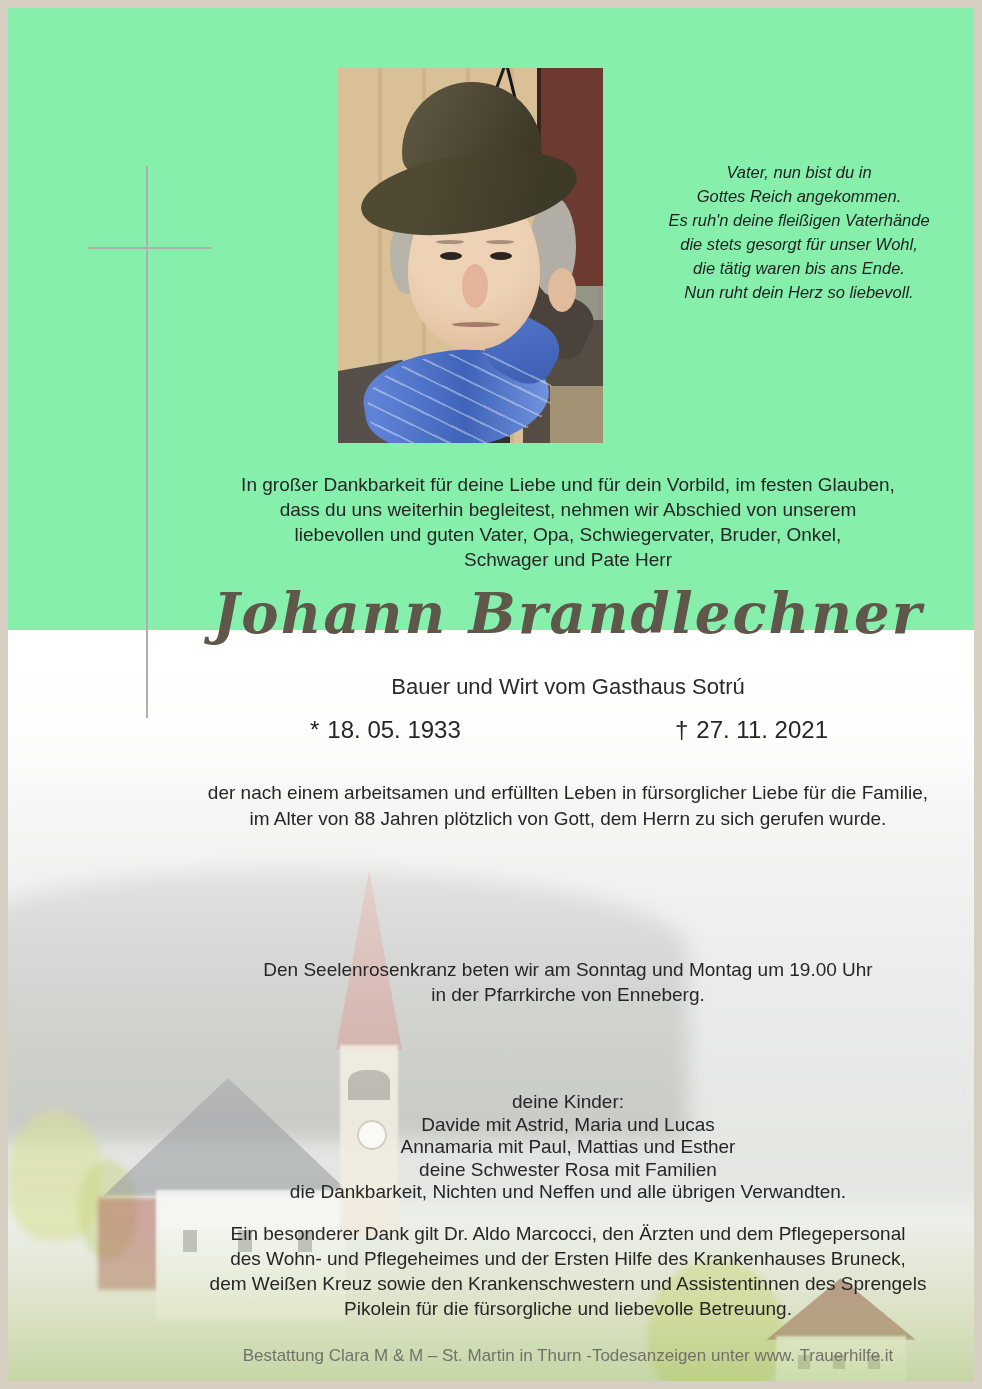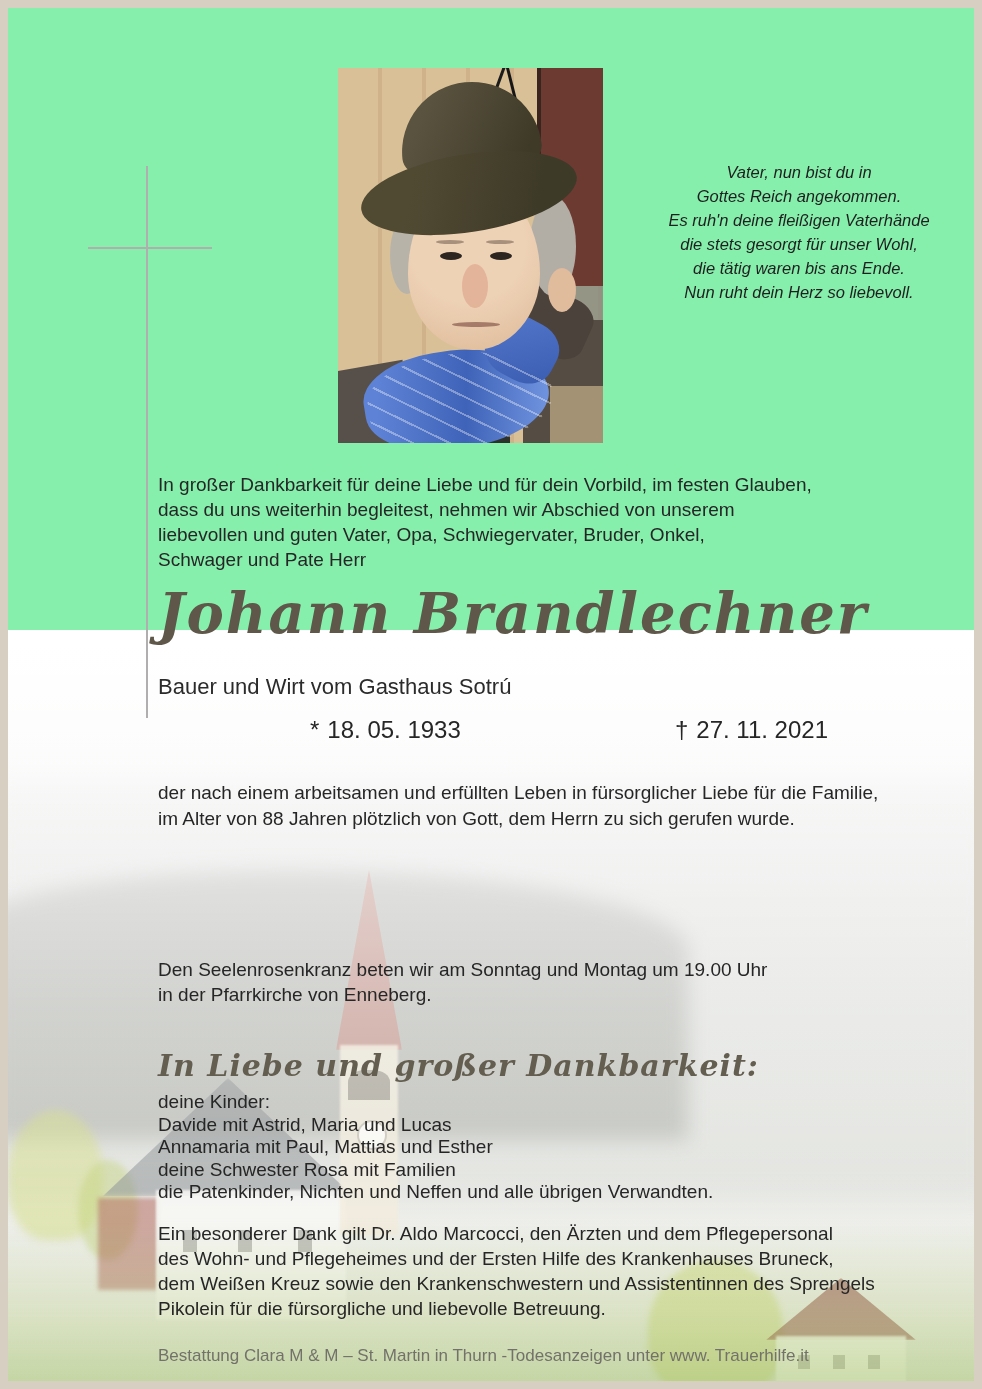--- a/index.html
+++ b/index.html
@@ -115,21 +115,21 @@
   .ph-hat-brim { left: 22px; top: 86px; width: 218px; height: 78px;
     background: linear-gradient(110deg, #514a33 25%, #3e3a28 80%);
     border-radius: 50%; transform: rotate(-9deg); }
 
   
   .poem {
     position: absolute; left: 635px; top: 152px; width: 312px;
     text-align: center; font-style: italic;
     font-size: 16.5px; line-height: 24px; color: #1f1f1f;
   }
-  .col { position: absolute; left: 150px; width: 820px; }
+  .col { position: absolute; left: 150px; width: 820px; text-align: center; }
   .intro { top: 464px; font-size: 19px; line-height: 25px; }
   .name {
     top: 572px;
     font-family: "DejaVu Serif", serif; font-style: italic; font-weight: bold;
     font-size: 56px; letter-spacing: 2px; color: #5e574a;
   }
   .role { top: 666px; font-size: 22px; color: #2b2b2b; }
   .dates { top: 708px; display: flex; justify-content: space-between;
     padding: 0 150px 0 152px; box-sizing: border-box; font-size: 24px; }
   .dates .sym { margin-right: 8px; }
@@ -231,27 +231,26 @@
   </div>
 
   <div class="col obituary pre">der nach einem arbeitsamen und erfüllten Leben in fürsorglicher Liebe für die Familie,
 im Alter von 88 Jahren plötzlich von Gott, dem Herrn zu sich gerufen wurde.</div>
 
 
   <div class="col rosary pre">Den Seelenrosenkranz beten wir am Sonntag und Montag um 19.00 Uhr
 in der Pfarrkirche von Enneberg.</div>
 
 
-  <div class="col closing-heading">In Liebe und großer Dankbarkeit:</div>
 
   <div class="col family pre">deine Kinder:
 Davide mit Astrid, Maria und Lucas
 Annamaria mit Paul, Mattias und Esther
 deine Schwester Rosa mit Familien
-die Patenkinder, Nichten und Neffen und alle übrigen Verwandten.</div>
+die Dankbarkeit, Nichten und Neffen und alle übrigen Verwandten.</div>
 
   <div class="col thanks pre">Ein besonderer Dank gilt Dr. Aldo Marcocci, den Ärzten und dem Pflegepersonal
 des Wohn- und Pflegeheimes und der Ersten Hilfe des Krankenhauses Bruneck,
 dem Weißen Kreuz sowie den Krankenschwestern und Assistentinnen des Sprengels
 Pikolein für die fürsorgliche und liebevolle Betreuung.</div>
 
   <div class="col footer">Bestattung Clara M &amp; M – St. Martin in Thurn -Todesanzeigen unter www. Trauerhilfe.it</div>
 
 </div>
 

